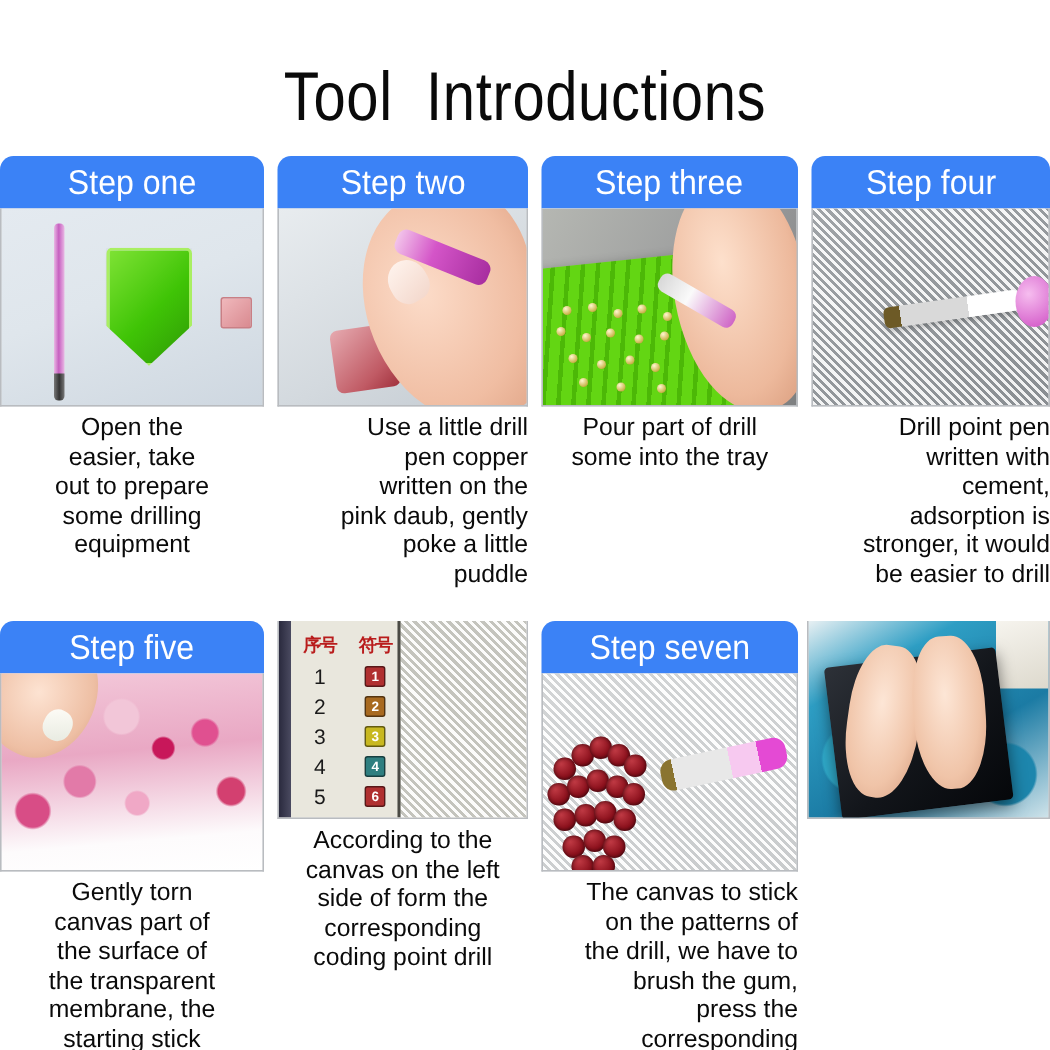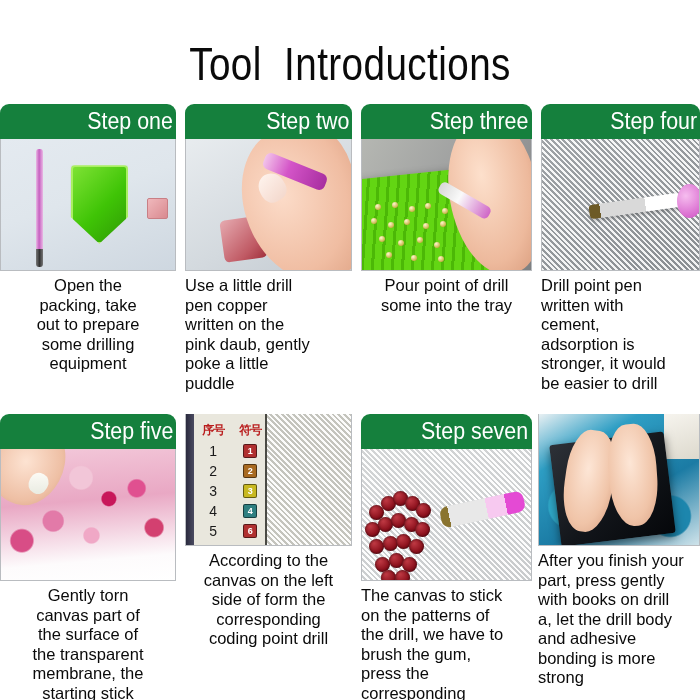--- a/index.html
+++ b/index.html
@@ -27,23 +27,23 @@
   
   .row { position:absolute; left:0; width:700px; display:flex; }
   .row-1 { top:78px; }
   .row-2 { top:388px; }
 
   .panel { position:relative; }
 
   
   .step-header {
     height:35px;
-    background:#15803d;
+    background:#3b82f6;
     border-radius:9px 9px 0 0;
-    display:flex; align-items:center; justify-content:flex-end;
+    display:flex; align-items:center; justify-content:center;
     overflow:hidden;
   }
   .step-header-label {
     color:#ffffff;
     font-size:23px;
     line-height:25px;
     font-weight:400;
     white-space:nowrap;
     transform:scaleX(.93);
   }
@@ -58,21 +58,21 @@
     background:#d7dadd;
   }
   .ph { position:absolute; }
 
   
   .step-caption {
     padding-top:5px;
     font-size:16.5px;
     line-height:19.5px;
     color:#0a0a0a;
-    text-align:left;
+    text-align:right;
     white-space:pre-line;
   }
   .cap-center { text-align:center; }
 
   
 
   
   .s1-bg { inset:0; background:linear-gradient(160deg,#e4eaf0 0%,#dfe6ec 45%,#ced7e0 100%); }
   .s1-pen {
     left:20%; top:8%; width:7px; height:80%;
@@ -275,21 +275,21 @@
         <span class="step-header-label">Step one</span>
       </div>
       <div class="step-photo">
         <div class="ph s1-bg"></div>
         <div class="ph s1-pen"></div>
         <div class="ph s1-pen-tip"></div>
         <div class="ph s1-tray"></div>
         <div class="ph s1-clay"></div>
       </div>
       <div class="step-caption cap-center">Open the
-packing, take
+easier, take
 out to prepare
 some drilling
 equipment</div>
     </div>
 
     <div class="panel" style="width:167px; margin-right:9px;">
       <div class="step-header">
         <span class="step-header-label">Step two</span>
       </div>
       <div class="step-photo">
@@ -329,21 +329,21 @@
           <div class="s3-drill ph" style="left:28%; top:60%;"></div>
           <div class="s3-drill ph" style="left:46%; top:56%;"></div>
           <div class="s3-drill ph" style="left:62%; top:64%;"></div>
           <div class="s3-drill ph" style="left:16%; top:80%;"></div>
           <div class="s3-drill ph" style="left:40%; top:84%;"></div>
           <div class="s3-drill ph" style="left:66%; top:86%;"></div>
         </div>
         <div class="ph s3-finger"></div>
         <div class="ph s3-pen"></div>
       </div>
-      <div class="step-caption cap-center">Pour point of drill
+      <div class="step-caption cap-center">Pour part of drill
 some into the tray</div>
     </div>
 
     <div class="panel" style="width:159px;">
       <div class="step-header">
         <span class="step-header-label">Step four</span>
       </div>
       <div class="step-photo">
         <div class="ph s4-bg"></div>
         <div class="ph s4-pen"></div>
@@ -465,23 +465,16 @@
     </div>
 
     <div class="panel" style="width:162px;">
       <div class="step-photo">
         <div class="ph s8-bg"></div>
         <div class="ph s8-paper"></div>
         <div class="ph s8-book"></div>
         <div class="ph s8-hand s8-h1"></div>
         <div class="ph s8-hand s8-h2"></div>
       </div>
-      <div class="step-caption">After you finish your
-part, press gently
-with books on drill
-a, let the drill body
-and adhesive
-bonding is more
-strong</div>
     </div>
   </div>
 
 </div>
 
 </body></html>

